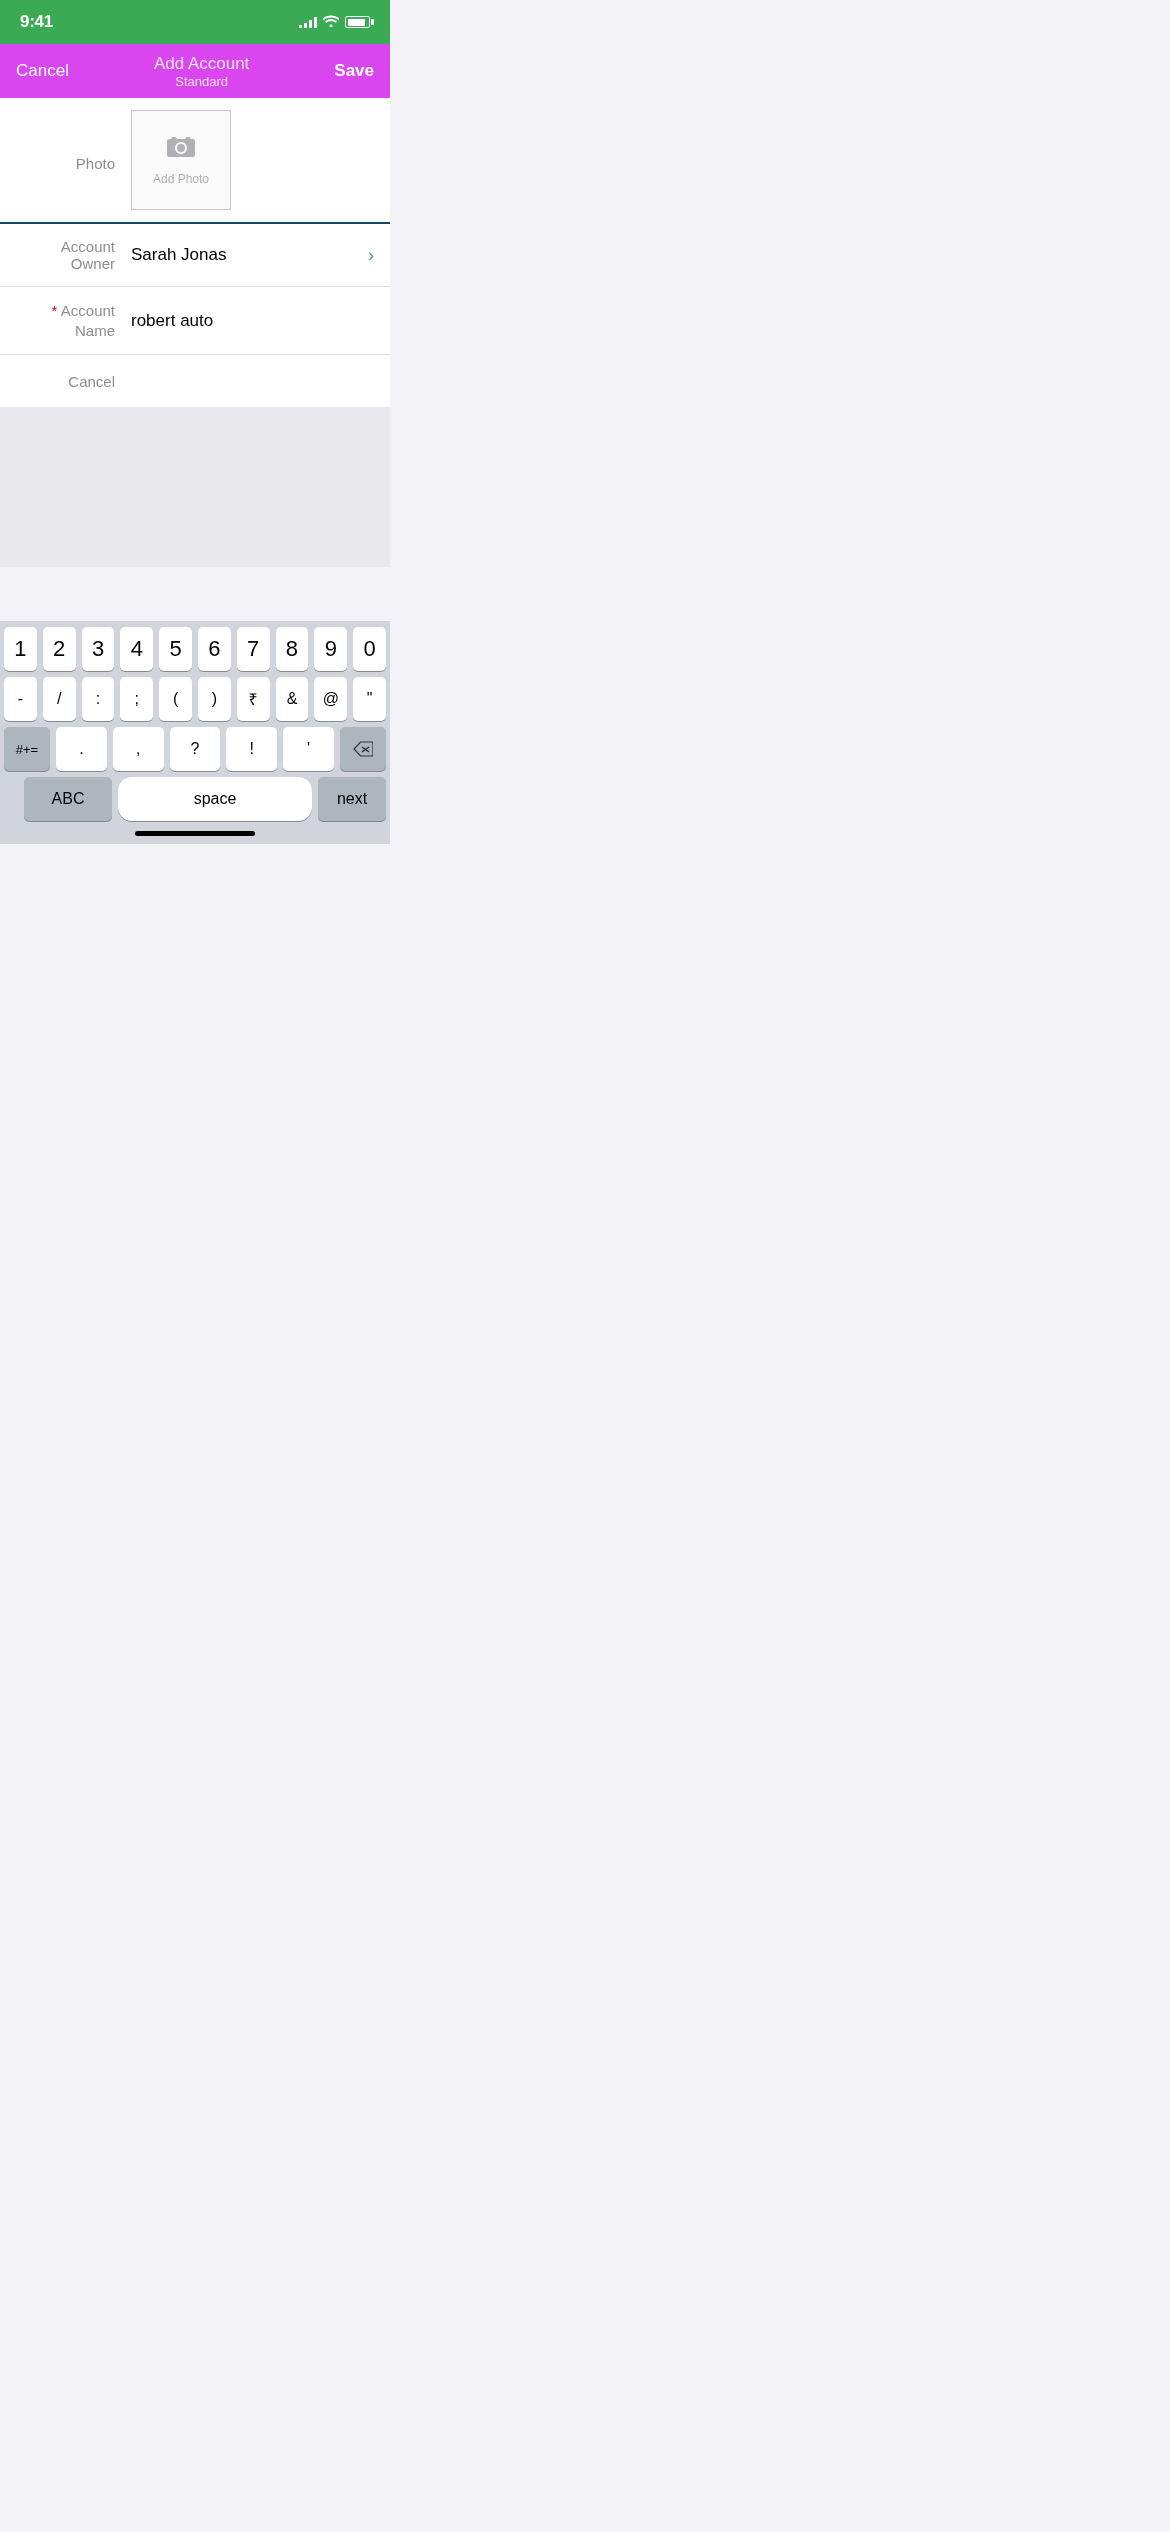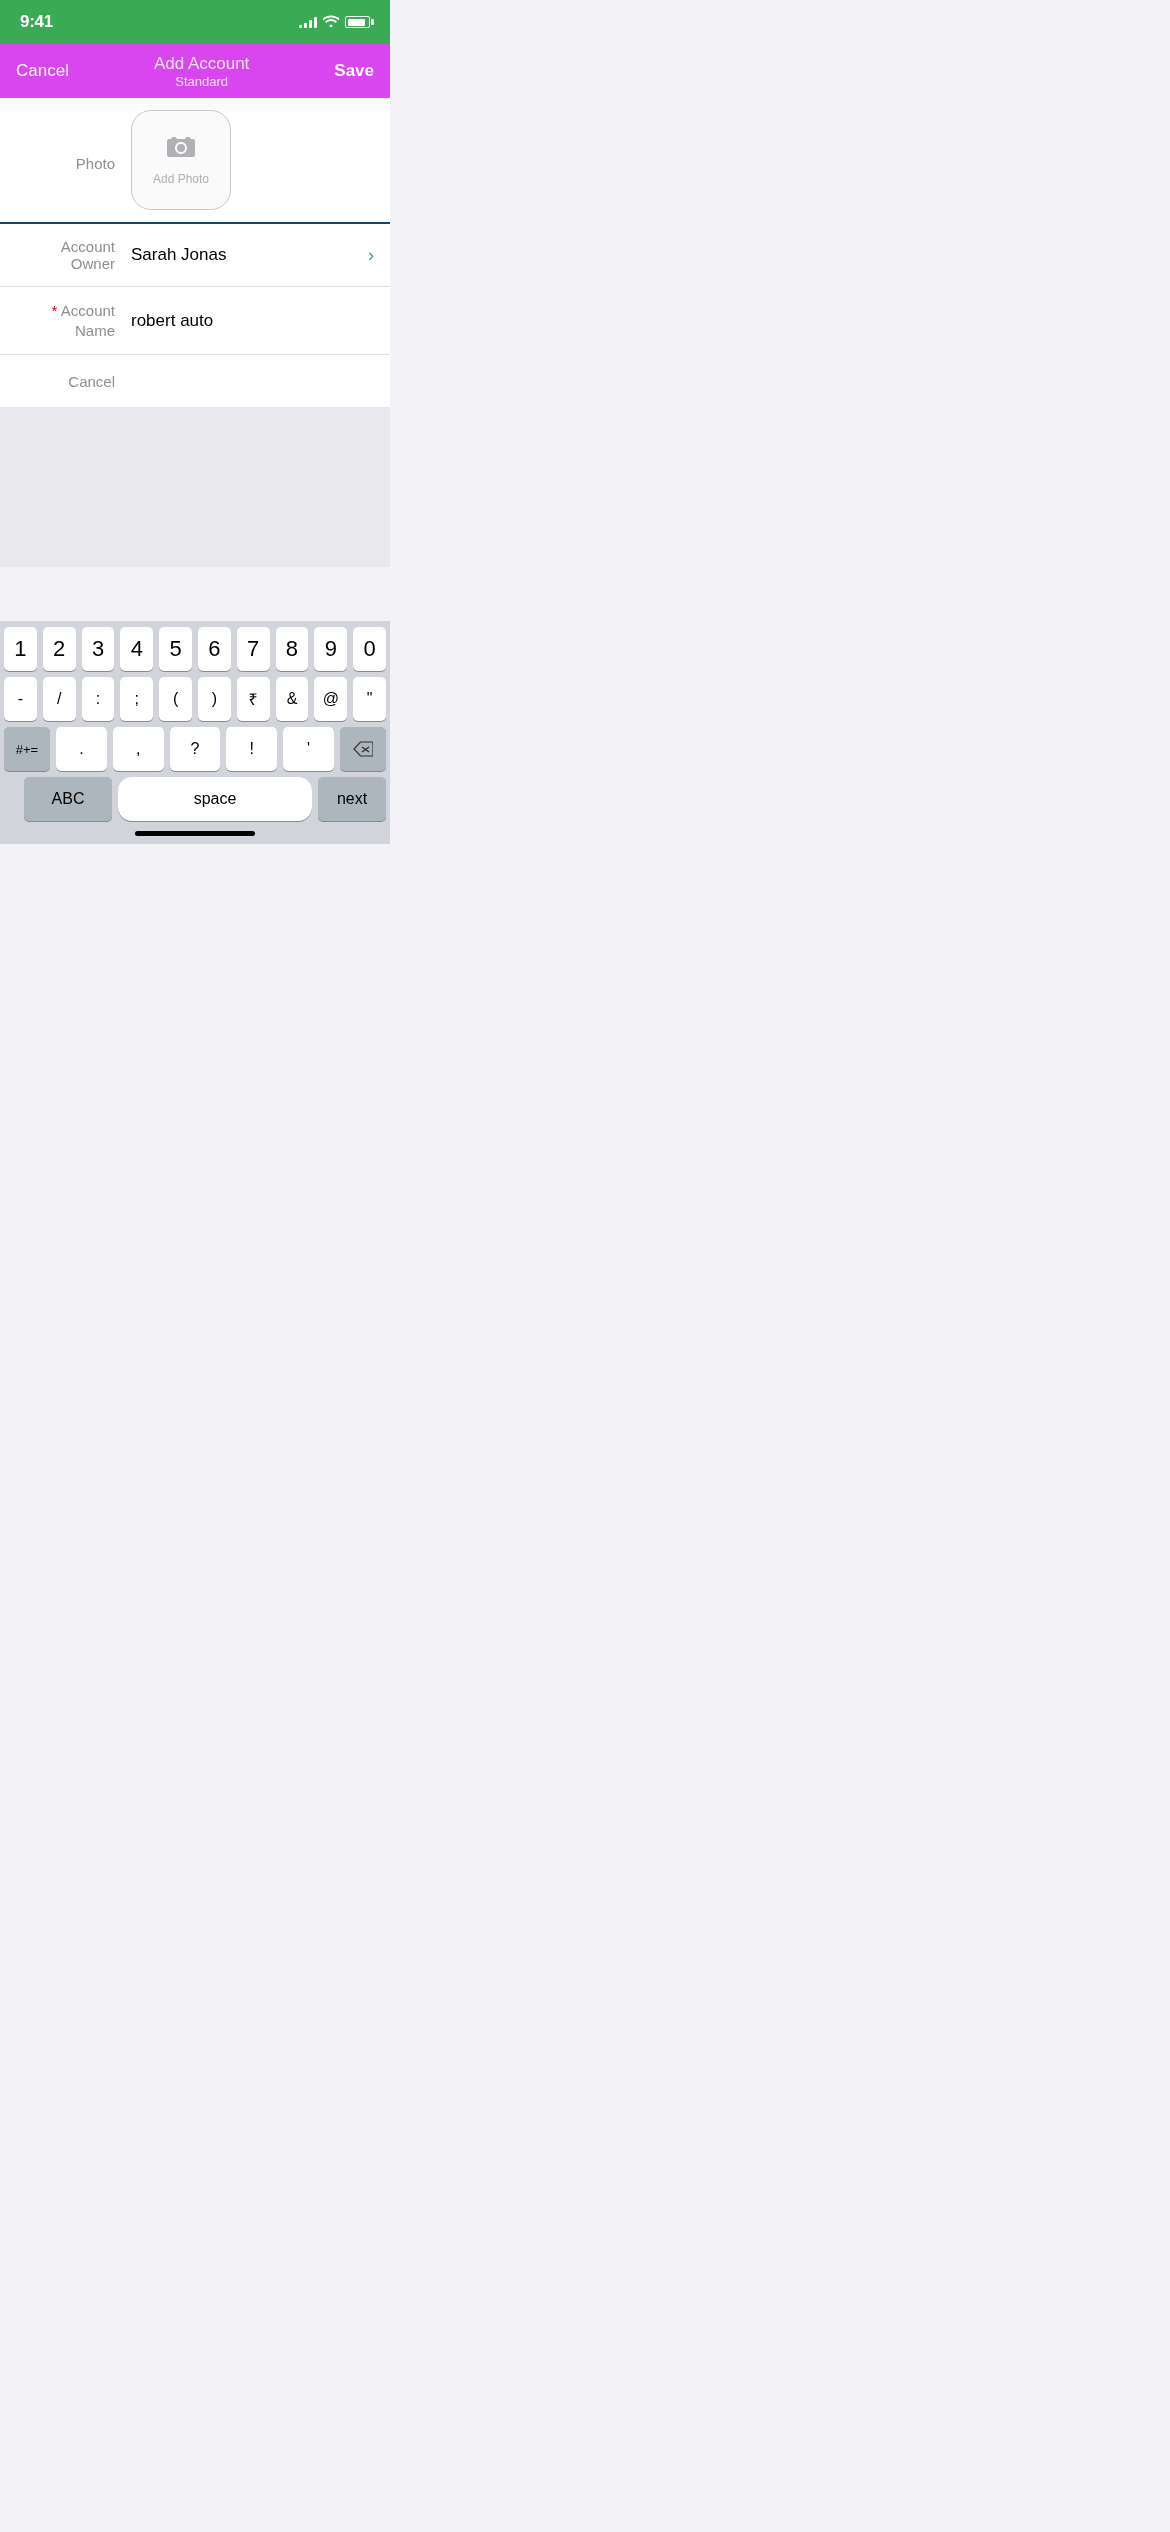--- a/index.html
+++ b/index.html
@@ -142,21 +142,21 @@
       padding-right: 16px;
       padding-top: 6px;
       color: #8e8e93;
       font-size: 15px;
       flex-shrink: 0;
     }
     .photo-placeholder {
       width: 100px;
       height: 100px;
       border: 1.5px solid #c8c8cc;
-      border-radius: 20px;
+      border-radius: 0;
       display: flex;
       flex-direction: column;
       align-items: center;
       justify-content: center;
       gap: 6px;
       background: #fafafa;
     }
     .camera-icon {
       color: #b0b0b5;
       font-size: 26px;

